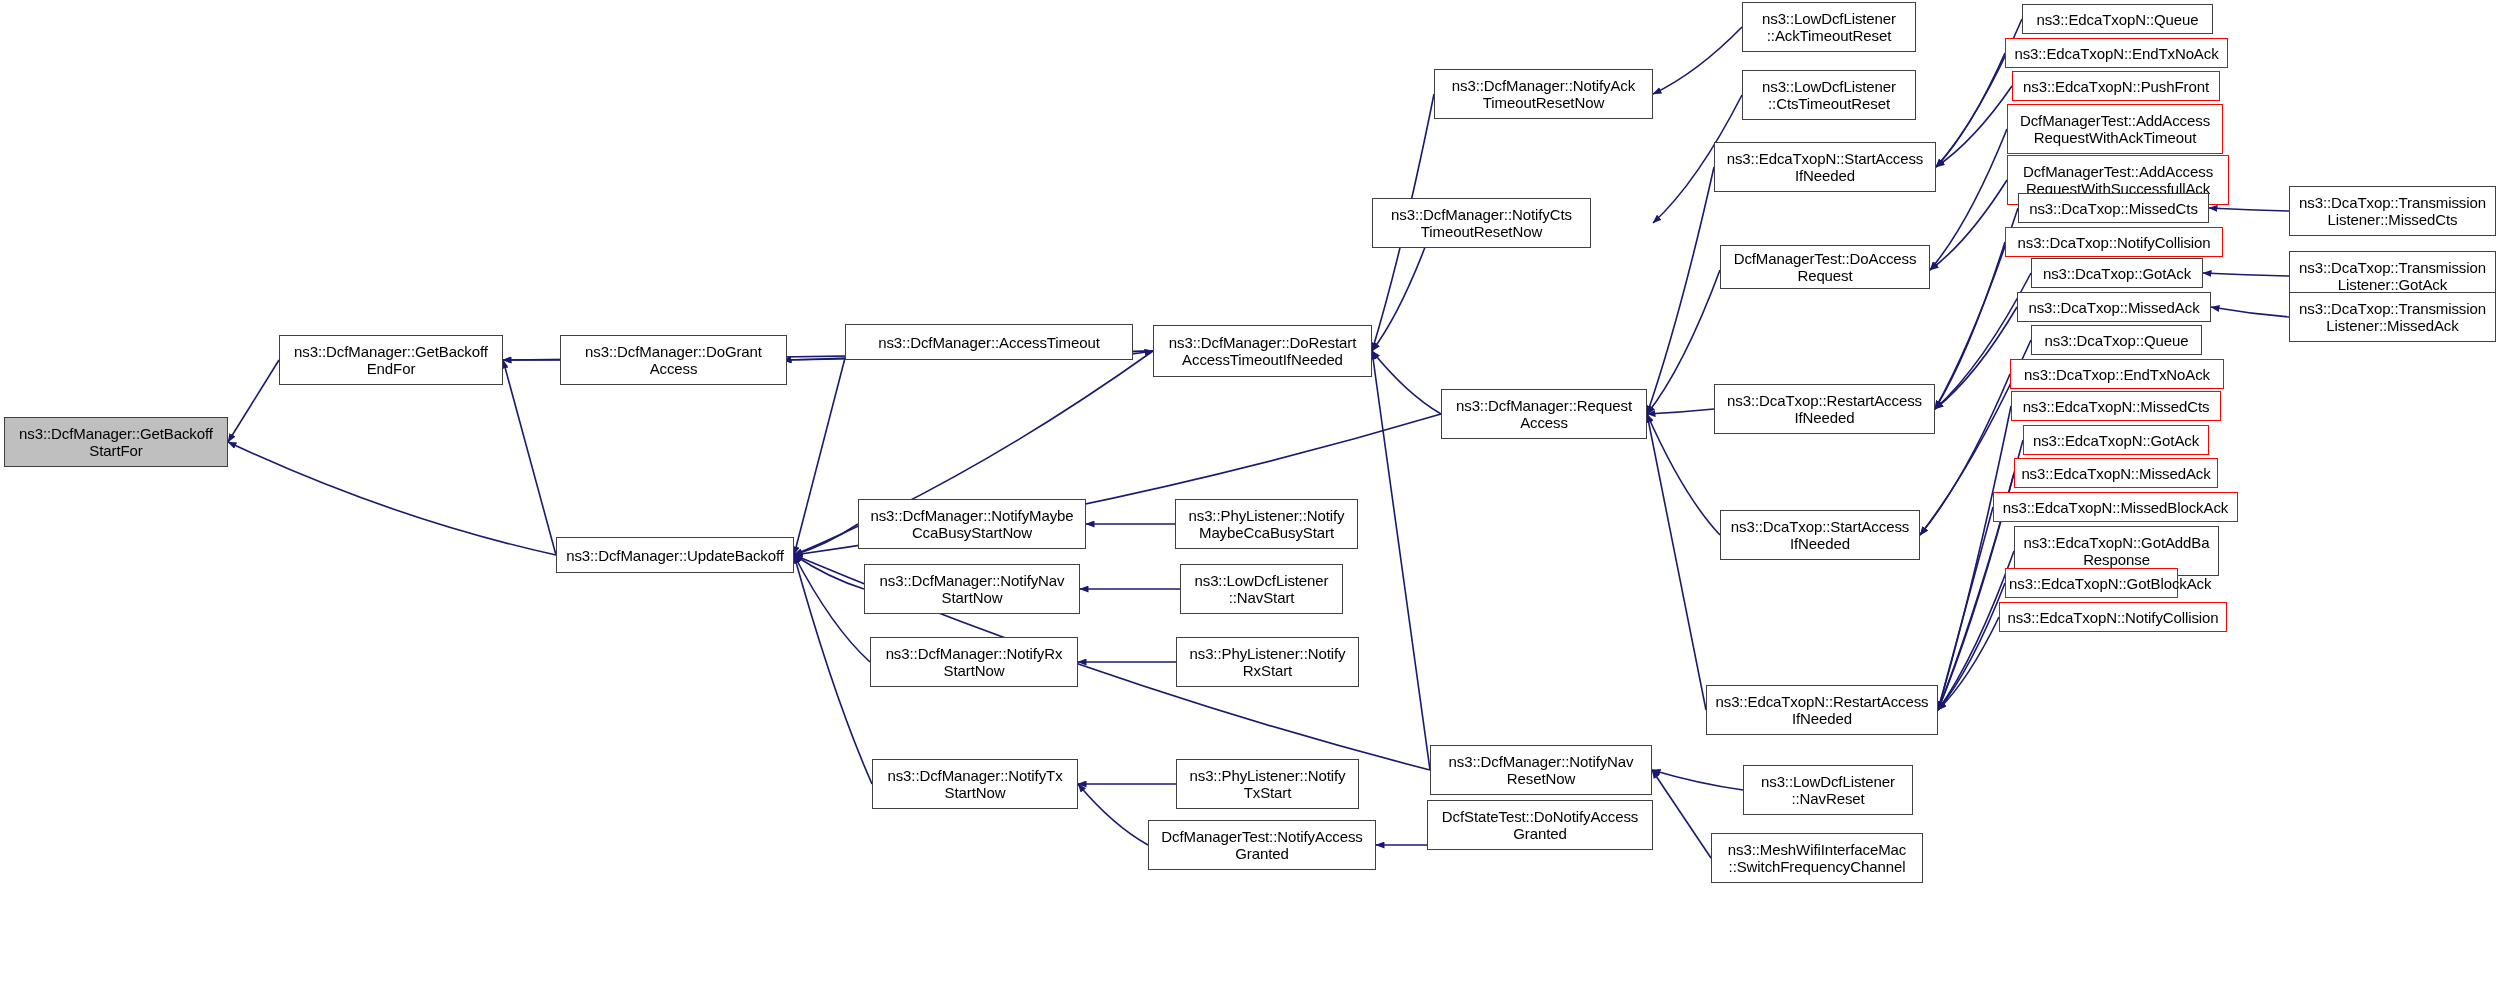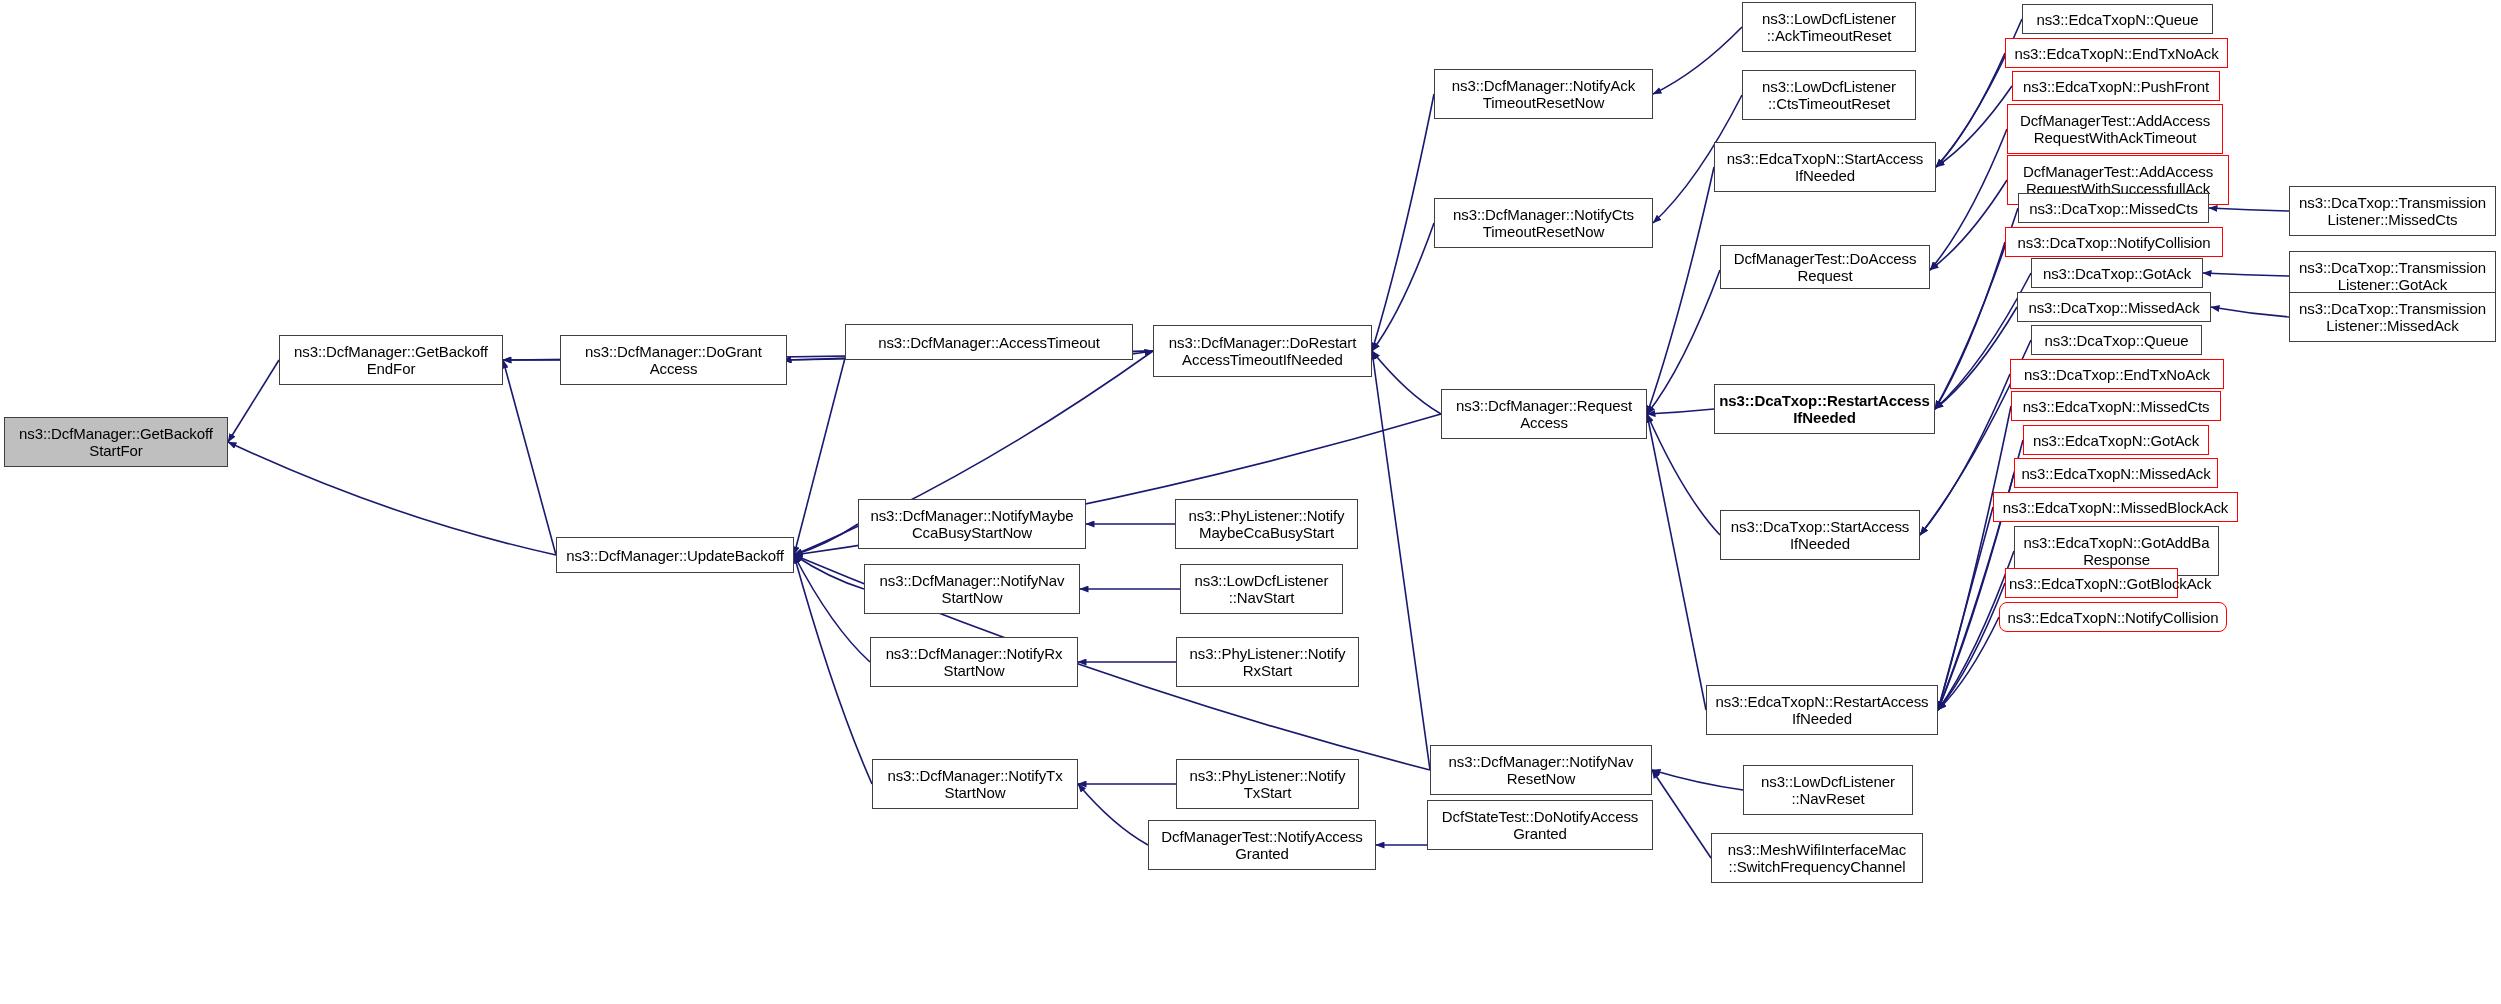--- a/index.html
+++ b/index.html
@@ -149,35 +149,35 @@
       <div class="node" style="left: 1180px; top: 564px; width: 163px; height: 50px;"><span class="node-label">ns3::LowDcfListener
 ::NavStart</span></div>
       <div class="node" style="left: 1176px; top: 637px; width: 183px; height: 50px;"><span class="node-label">ns3::PhyListener::Notify
 RxStart</span></div>
       <div class="node" style="left: 1176px; top: 759px; width: 183px; height: 50px;"><span class="node-label">ns3::PhyListener::Notify
 TxStart</span></div>
       <div class="node" style="left: 1427px; top: 800px; width: 226px; height: 50px;"><span class="node-label">DcfStateTest::DoNotifyAccess
 Granted</span></div>
       <div class="node" style="left: 1434px; top: 69px; width: 219px; height: 50px;"><span class="node-label">ns3::DcfManager::NotifyAck
 TimeoutResetNow</span></div>
-      <div class="node" style="left: 1434px; top: 198px; width: 219px; height: 50px;"><span class="node-label">ns3::DcfManager::NotifyCts
+      <div class="node" style="left: 1372px; top: 198px; width: 219px; height: 50px;"><span class="node-label">ns3::DcfManager::NotifyCts
 TimeoutResetNow</span></div>
       <div class="node" style="left: 1441px; top: 389px; width: 206px; height: 50px;"><span class="node-label">ns3::DcfManager::Request
 Access</span></div>
       <div class="node" style="left: 1430px; top: 745px; width: 222px; height: 50px;"><span class="node-label">ns3::DcfManager::NotifyNav
 ResetNow</span></div>
       <div class="node" style="left: 1742px; top: 2px; width: 174px; height: 50px;"><span class="node-label">ns3::LowDcfListener
 ::AckTimeoutReset</span></div>
       <div class="node" style="left: 1742px; top: 70px; width: 174px; height: 50px;"><span class="node-label">ns3::LowDcfListener
 ::CtsTimeoutReset</span></div>
       <div class="node" style="left: 1714px; top: 142px; width: 222px; height: 50px;"><span class="node-label">ns3::EdcaTxopN::StartAccess
 IfNeeded</span></div>
       <div class="node" style="left: 1720px; top: 245px; width: 210px; height: 44px;"><span class="node-label">DcfManagerTest::DoAccess
 Request</span></div>
-      <div class="node" style="left: 1714px; top: 384px; width: 221px; height: 50px; font-weight: bold;"><span class="node-label">ns3::DcaTxop::RestartAccess
+      <div class="node" style="left: 1714px; top: 384px; width: 221px; height: 50px;"><span class="node-label">ns3::DcaTxop::RestartAccess
 IfNeeded</span></div>
       <div class="node" style="left: 1720px; top: 510px; width: 200px; height: 50px;"><span class="node-label">ns3::DcaTxop::StartAccess
 IfNeeded</span></div>
       <div class="node" style="left: 1706px; top: 685px; width: 232px; height: 50px;"><span class="node-label">ns3::EdcaTxopN::RestartAccess
 IfNeeded</span></div>
       <div class="node" style="left: 1743px; top: 765px; width: 170px; height: 50px;"><span class="node-label">ns3::LowDcfListener
 ::NavReset</span></div>
       <div class="node" style="left: 1711px; top: 833px; width: 212px; height: 50px;"><span class="node-label">ns3::MeshWifiInterfaceMac
 ::SwitchFrequencyChannel</span></div>
       <div class="node" style="left: 2022px; top: 4px; width: 191px; height: 30px;"><span class="node-label">ns3::EdcaTxopN::Queue</span></div>
@@ -199,15 +199,15 @@
 Listener::GotAck</span></div>
       <div class="node" style="left: 2289px; top: 292px; width: 207px; height: 50px;"><span class="node-label">ns3::DcaTxop::Transmission
 Listener::MissedAck</span></div>
       <div class="node red" style="left: 2011px; top: 391px; width: 210px; height: 30px;"><span class="node-label">ns3::EdcaTxopN::MissedCts</span></div>
       <div class="node red" style="left: 2023px; top: 425px; width: 186px; height: 30px;"><span class="node-label">ns3::EdcaTxopN::GotAck</span></div>
       <div class="node red" style="left: 2014px; top: 458px; width: 204px; height: 30px;"><span class="node-label">ns3::EdcaTxopN::MissedAck</span></div>
       <div class="node red" style="left: 1993px; top: 492px; width: 245px; height: 30px;"><span class="node-label">ns3::EdcaTxopN::MissedBlockAck</span></div>
       <div class="node" style="left: 2014px; top: 526px; width: 205px; height: 50px;"><span class="node-label">ns3::EdcaTxopN::GotAddBa
 Response</span></div>
       <div class="node red" style="left: 2005px; top: 568px; width: 173px; height: 30px;"><span class="node-label">ns3::EdcaTxopN::GotBlockAck</span></div>
-      <div class="node red" style="left: 1999px; top: 602px; width: 228px; height: 30px; border-radius: 8px;"><span class="node-label">ns3::EdcaTxopN::NotifyCollision</span></div>
+      <div class="node red" style="left: 1999px; top: 602px; width: 228px; height: 30px;"><span class="node-label">ns3::EdcaTxopN::NotifyCollision</span></div>
     </div>
 </div>
 
 </body></html>

